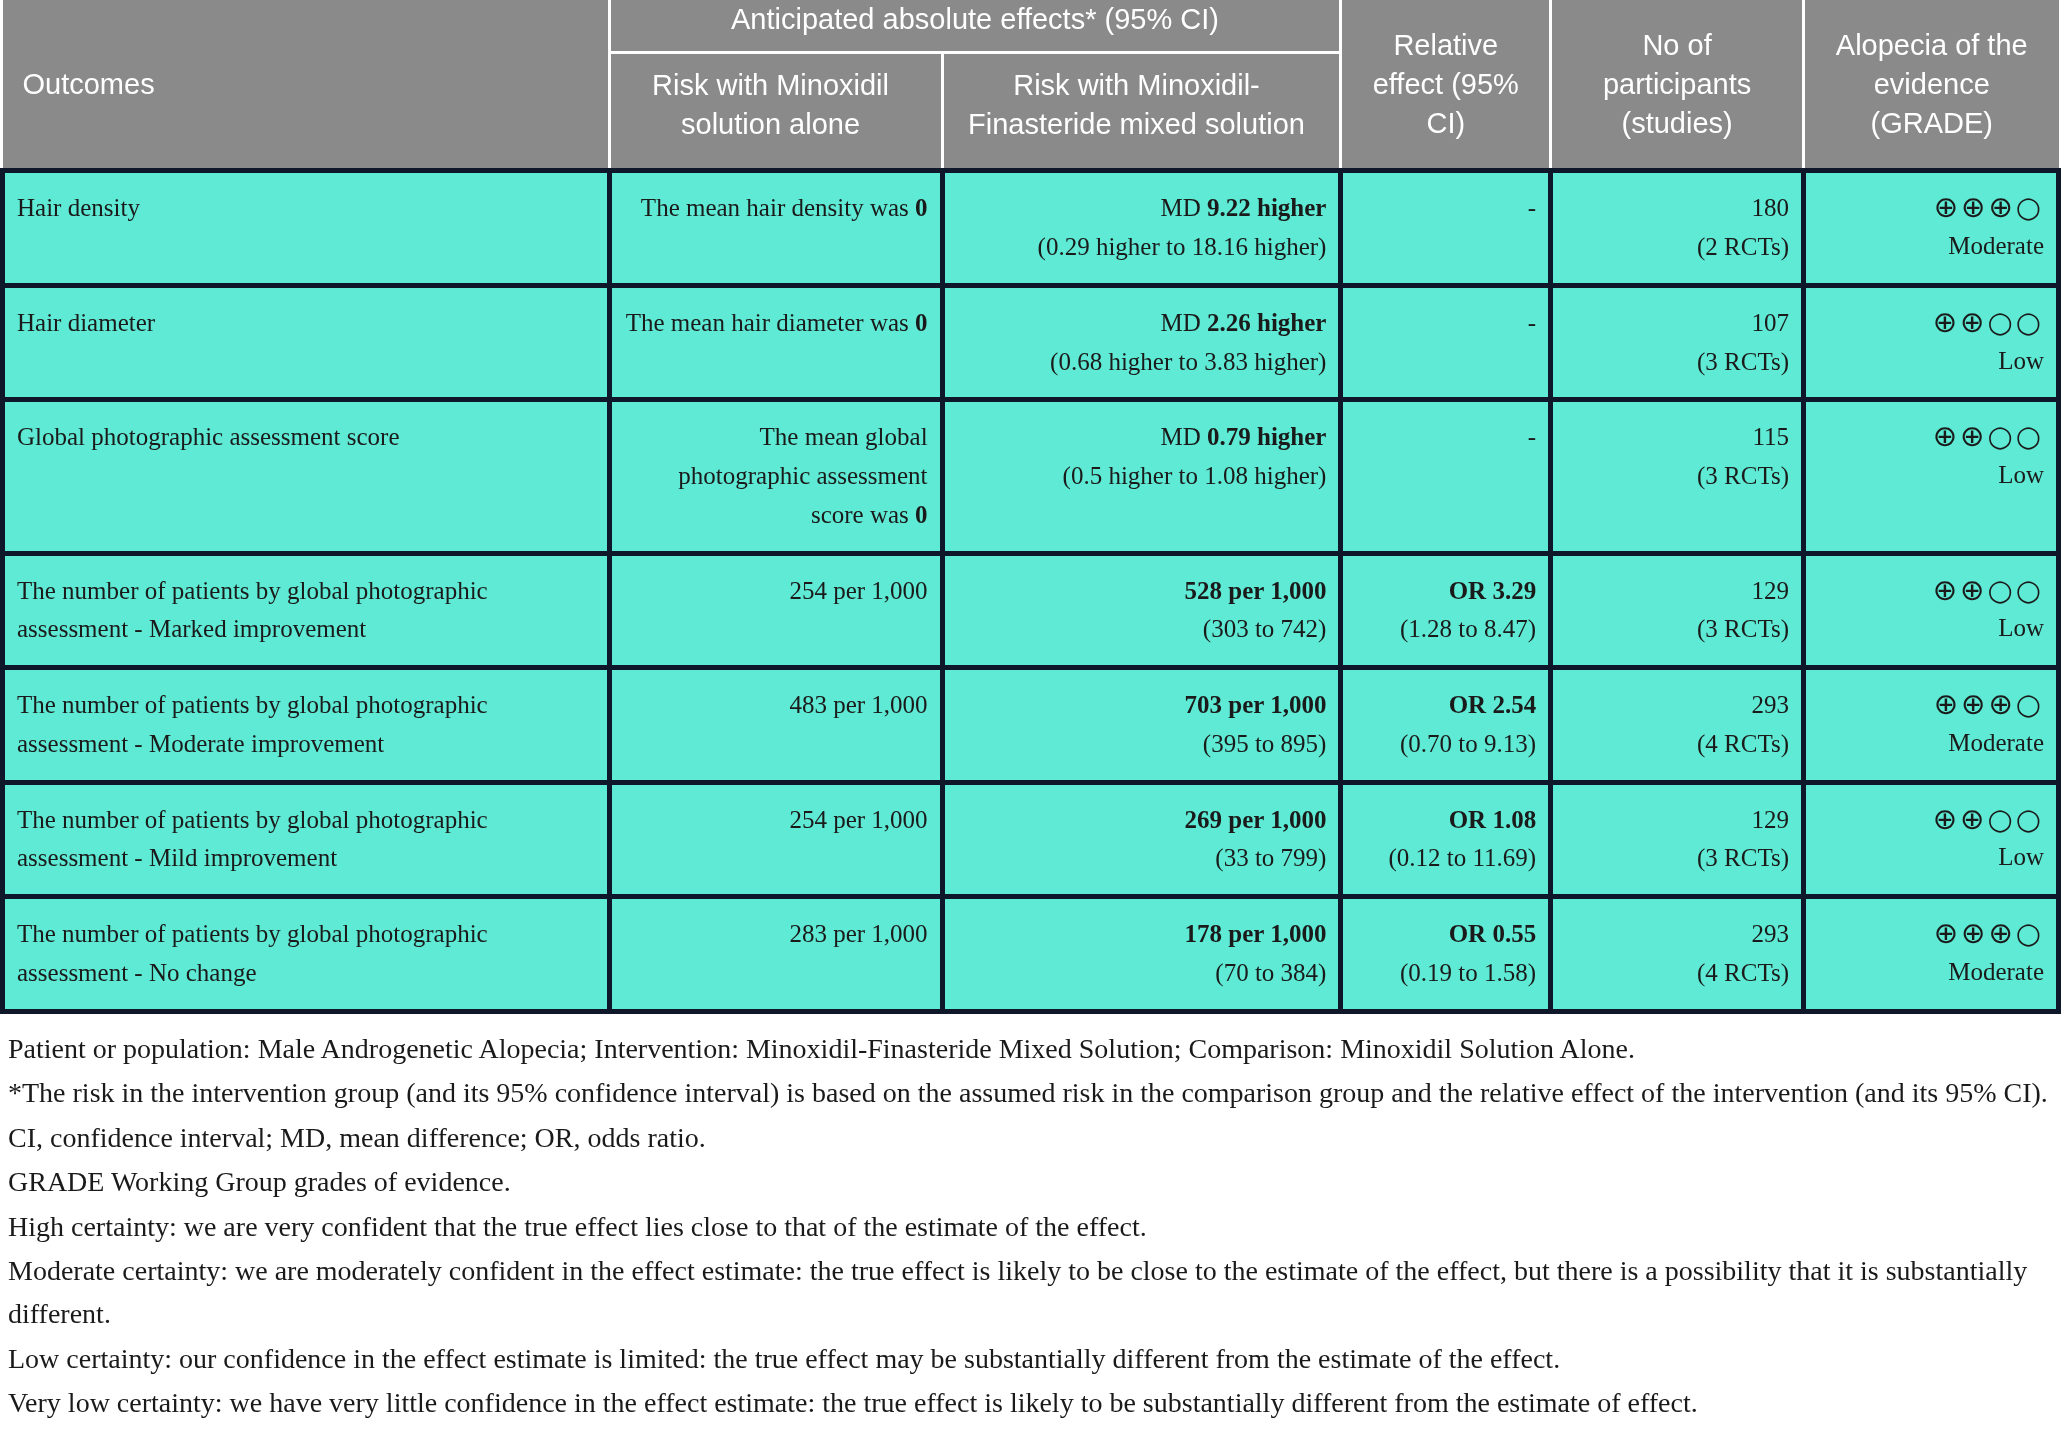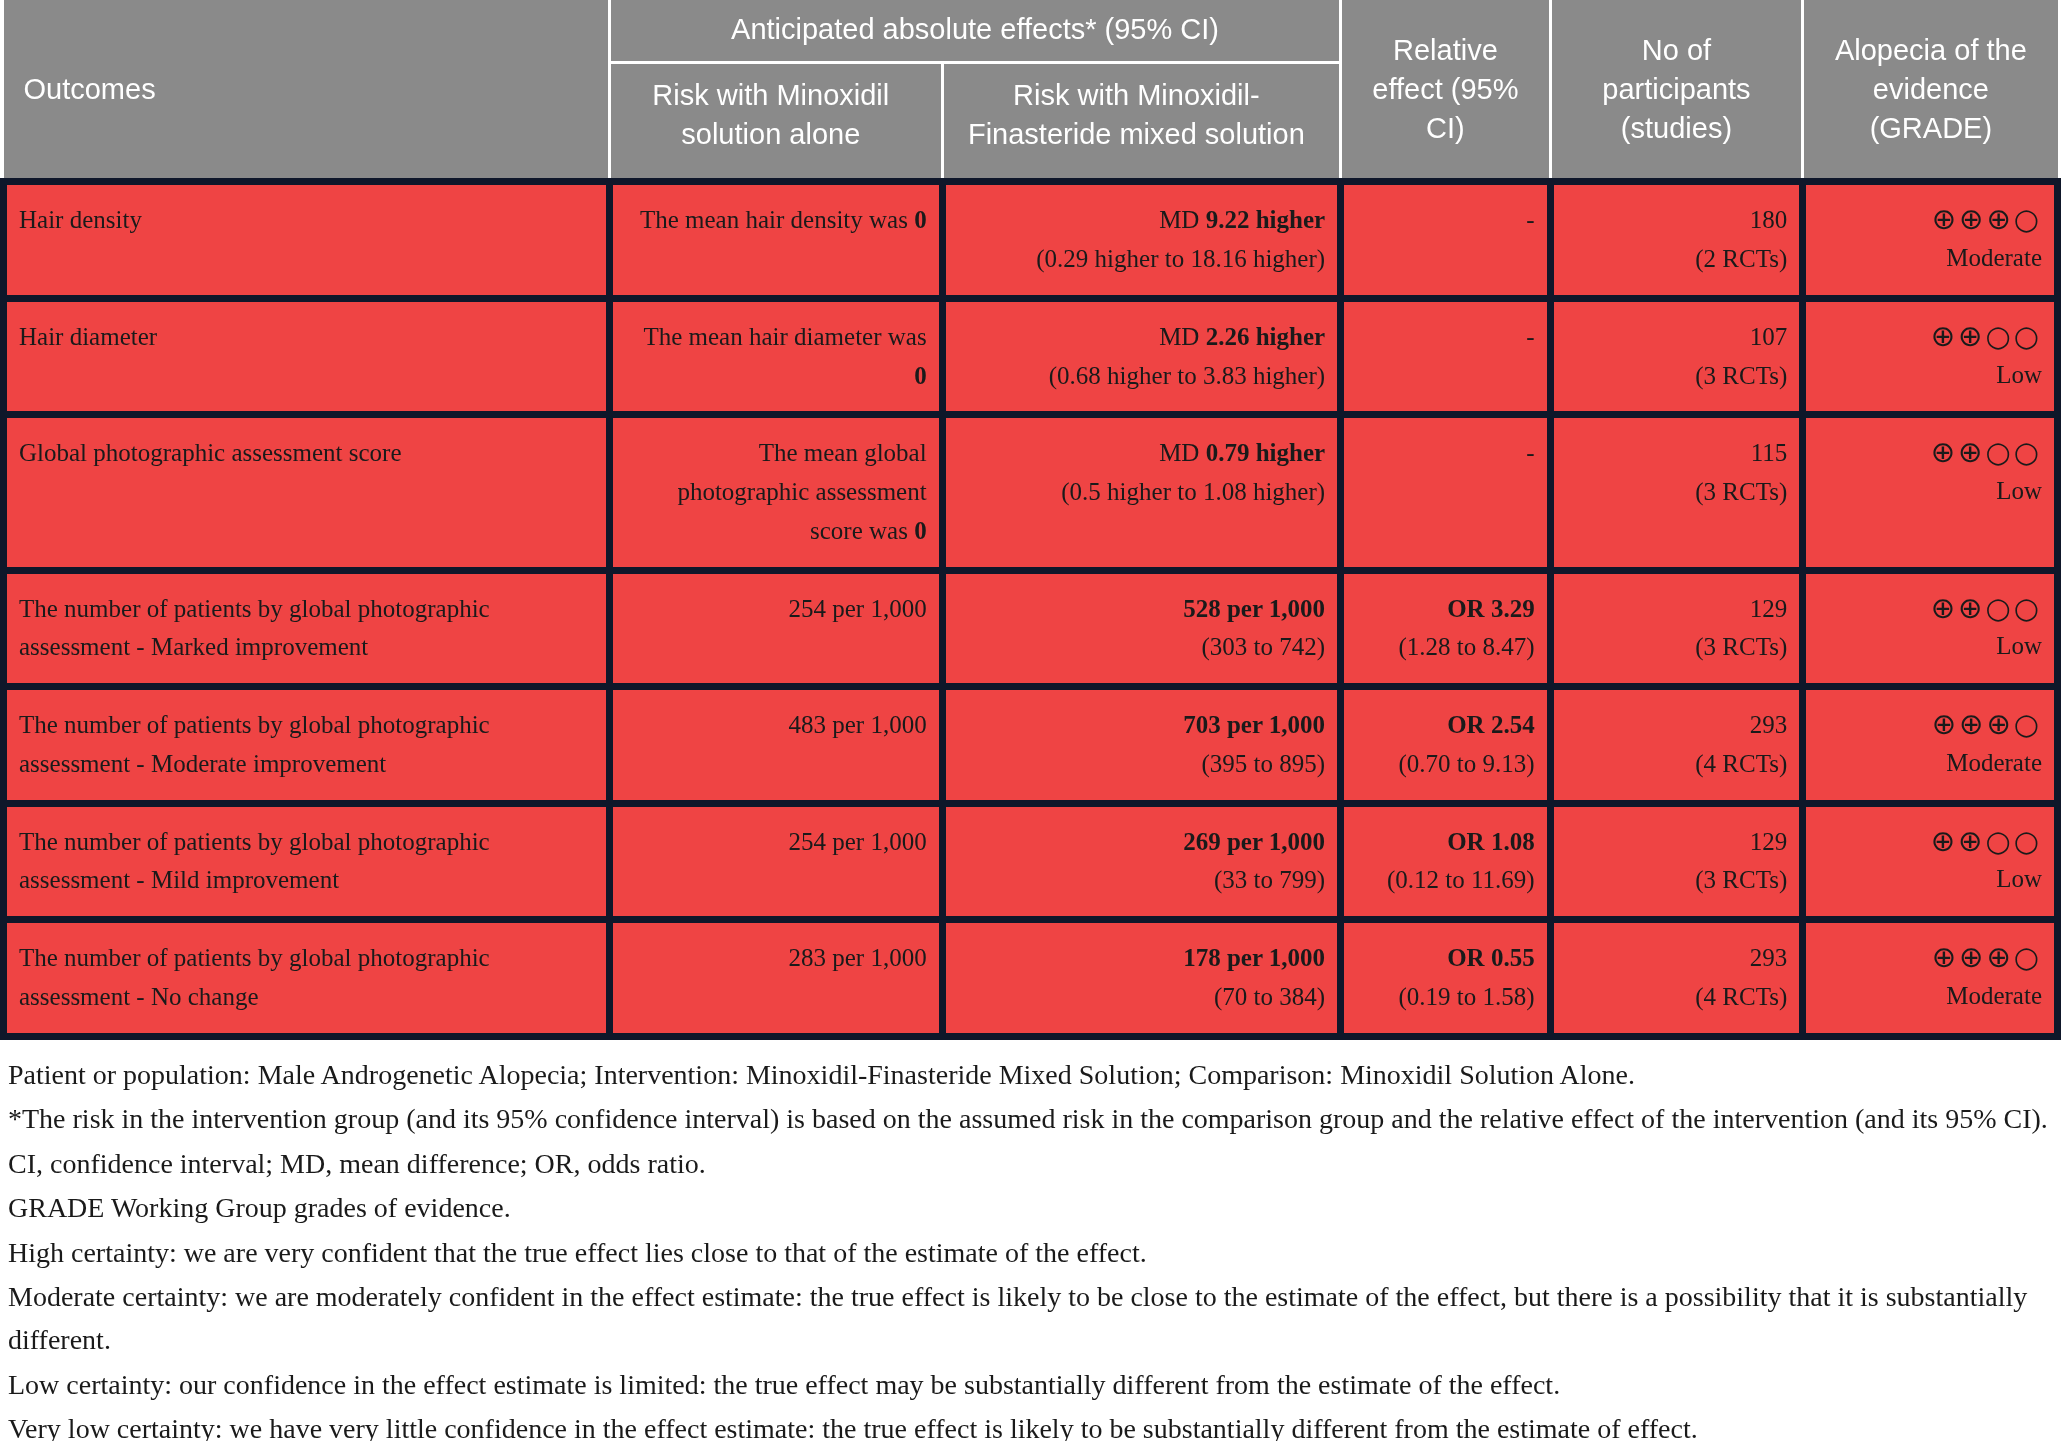--- a/index.html
+++ b/index.html
@@ -43,35 +43,35 @@
     text-align: center;
     line-height: 1.35;
     padding: 10px 14px;
   }
   table.sof thead th.outcomes-th {
     text-align: left;
     padding-left: 20px;
     border-left: none;
   }
   table.sof thead th.span-th {
-    padding: 10px 14px 12px 14px;
+    padding: 0 14px 12px 14px;
   }
   table.sof thead th.sub-th {
     padding: 12px 24px 24px 14px;
     vertical-align: top;
   }
   table.sof thead tr:first-child th { border-top: none; }
   table.sof thead th:last-child { border-right: none; }
   table.sof tbody td {
-    border: 7px solid #0f172a;
+    border: 5px solid #0f172a;
     font-size: 25px;
     line-height: 1.55;
     padding: 16px 12px;
     vertical-align: top;
-    background: #ef4444;
+    background: #5eead4;
   }
   table.sof { border-bottom: 1px solid #a9a9a9; }
   td.outcome-cell {
     text-align: left;
     padding-left: 18px;
     vertical-align: middle;
   }
   td.center { text-align: right; }
   .b { font-weight: 700; }
   .grade-symbols {

